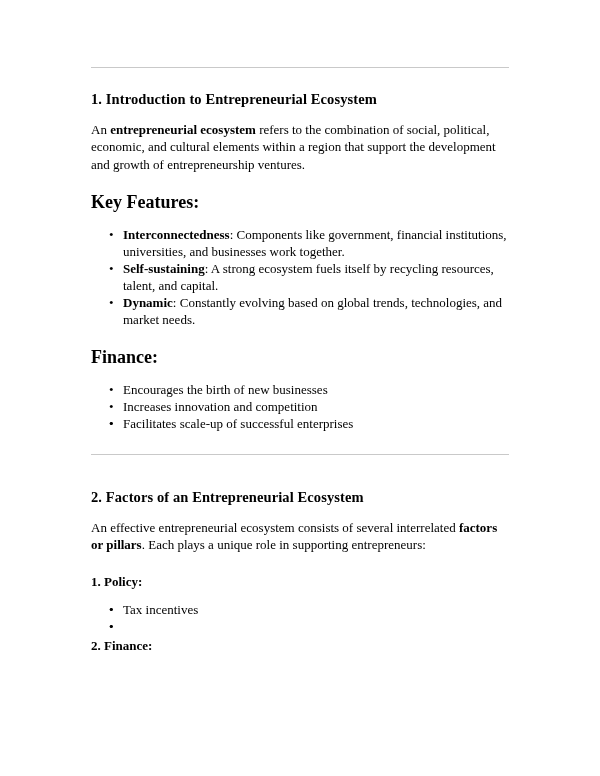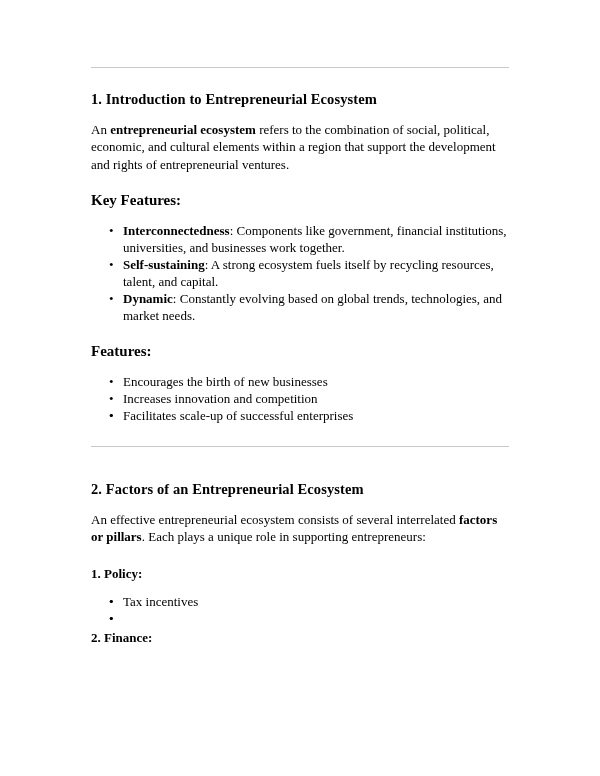--- a/index.html
+++ b/index.html
@@ -44,21 +44,21 @@
   }
   .rule-mid + h2.section-title { margin-top: 33px; }
 
   p.para {
     font-size: 13px;
     line-height: 1.33;
     margin: 13px 0 0 0;
     text-align: left;
   }
   p.lead-label {
-    font-size: 15px;
+    font-size: 18px;
     font-weight: bold;
     line-height: 1.33;
     margin: 18px 0 0 0;
     font-family: Liberation Serif, serif;
   }
   p.sub-head {
     font-size: 13px;
     font-weight: bold;
     line-height: 1.33;
     margin: 19px 0 0 0;
@@ -88,32 +88,32 @@
 </head>
 <body>
 
 <div class="page">
   <div class="content">
 
     <hr class="rule rule-top">
 
     <h2 class="section-title">1. Introduction to Entrepreneurial Ecosystem</h2>
 
-    <p class="para"><span>An </span><b>entrepreneurial ecosystem</b><span> refers to the combination of social, political, economic, and cultural elements within a region that support the development and rights of entrepreneurial ventures.</span></p>
+    <p class="para"><span>An </span><b>entrepreneurial ecosystem</b><span> refers to the combination of social, political, economic, and cultural elements within a region that support the development and growth of entrepreneurship ventures.</span></p>
 
 
     <p class="lead-label">Key Features:</p>
 
     <ul class="bullets">
       <li><span class="dot">•</span><b>Interconnectedness</b><span>: Components like government, financial institutions, universities, and businesses work together.</span></li>
       <li><span class="dot">•</span><b>Self-sustaining</b><span>: A strong ecosystem fuels itself by recycling resources, talent, and capital.</span></li>
       <li><span class="dot">•</span><b>Dynamic</b><span>: Constantly evolving based on global trends, technologies, and market needs.</span></li>
     </ul>
 
-    <p class="lead-label">Features:</p>
+    <p class="lead-label">Finance:</p>
 
     <ul class="bullets tight">
       <li><span class="dot">•</span><span>Encourages the birth of new businesses</span></li>
       <li><span class="dot">•</span><span>Increases innovation and competition</span></li>
       <li><span class="dot">•</span></li>
       <li><span class="dot">•</span><span>Facilitates scale-up of successful enterprises</span></li>
     </ul>
 
     <hr class="rule rule-mid">
 

